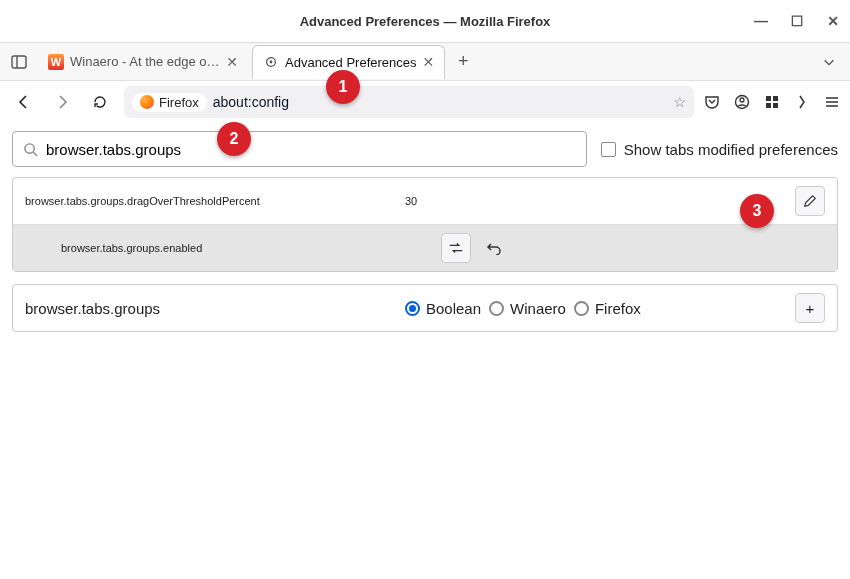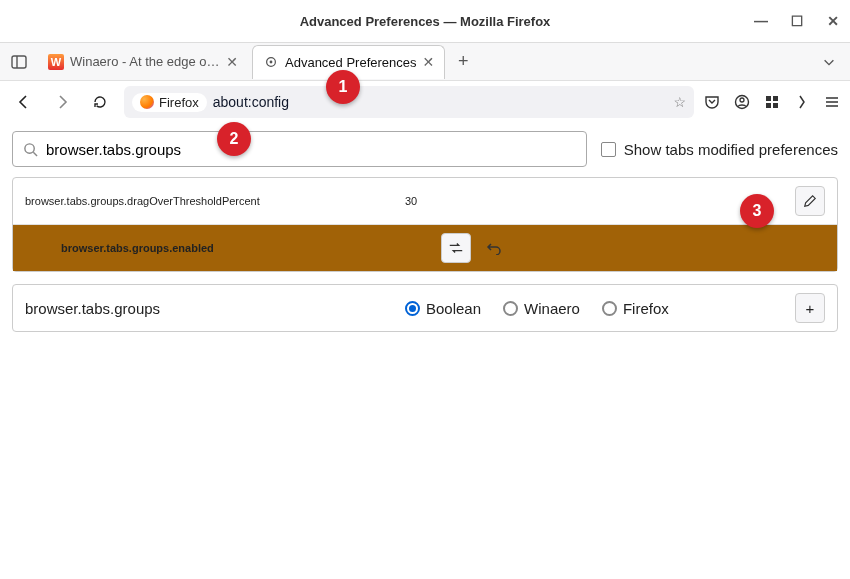--- a/index.html
+++ b/index.html
@@ -34,28 +34,28 @@
   .content { padding: 8px 12px; }
   .search-row { display: flex; align-items: center; gap: 14px; margin-bottom: 10px; }
   .search-box { flex: 1; height: 36px; border: 1px solid #aaa; border-radius: 4px; display: flex; align-items: center; padding: 0 10px; gap: 8px; font-size: 15px; }
   .search-box input { border: none; outline: none; flex: 1; font-size: 15px; }
   .modified { display: flex; align-items: center; gap: 8px; font-size: 15px; }
   .modified .cb { width: 15px; height: 15px; border: 1.5px solid #888; border-radius: 2px; }
 
   .pref-list { border: 1px solid #ccc; border-radius: 4px; }
   .pref-row { display: flex; align-items: center; padding: 8px 12px; font-size: 11px; gap: 10px; min-height: 40px; }
   .pref-row + .pref-row { border-top: 1px solid #e0e0e0; }
-  .pref-row.hl { background: #a16207; font-weight: 700; padding-left: 48px; }
+  .pref-row.hl { background: #e5e5e5; font-weight: 400; padding-left: 48px; }
   .pref-name { width: 370px; }
   .pref-val { flex: 1; }
   .pref-actions { display: flex; gap: 8px; }
   .ibtn { width: 30px; height: 30px; display: flex; align-items: center; justify-content: center; border: 1px solid #ccc; border-radius: 4px; background: #f6f6f8; }
 
   .new-row { margin-top: 12px; border: 1px solid #ccc; border-radius: 4px; display: flex; align-items: center; padding: 8px 12px; font-size: 15px; gap: 10px; }
-  .radios { display: flex; gap: 22px; }
+  .radios { display: flex; gap: 8px; }
   .radio { display: flex; align-items: center; gap: 6px; }
   .radio .r { width: 15px; height: 15px; border: 2px solid #888; border-radius: 50%; display: inline-flex; align-items: center; justify-content: center; }
   .radio.checked .r { border-color: #0062d6; }
   .radio.checked .r::after { content: ""; width: 7px; height: 7px; background: #0062d6; border-radius: 50%; }
 
   .marker { position: absolute; width: 34px; height: 34px; background: #d8222a; border-radius: 50%; color: #fff; font-weight: 700; display: flex; align-items: center; justify-content: center; font-size: 16px; box-shadow: 0 2px 4px rgba(0,0,0,.3); z-index: 50; }
   svg { display: block; }
 </style>
 </head>
 <body>

